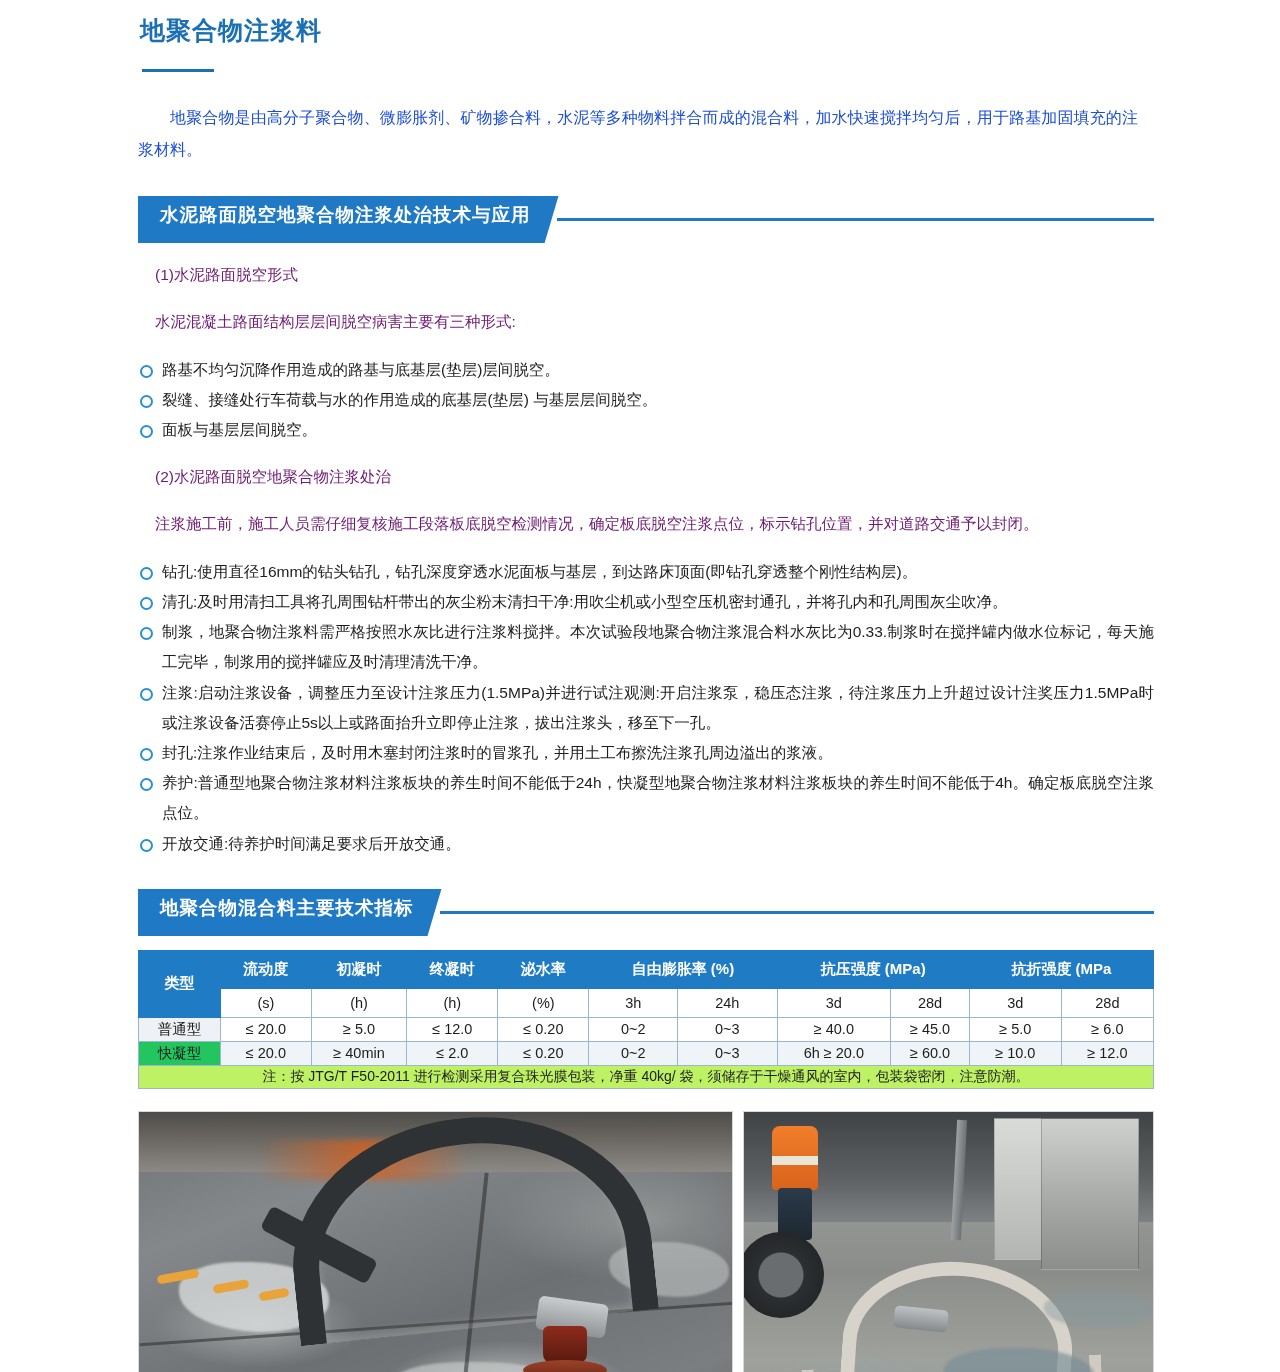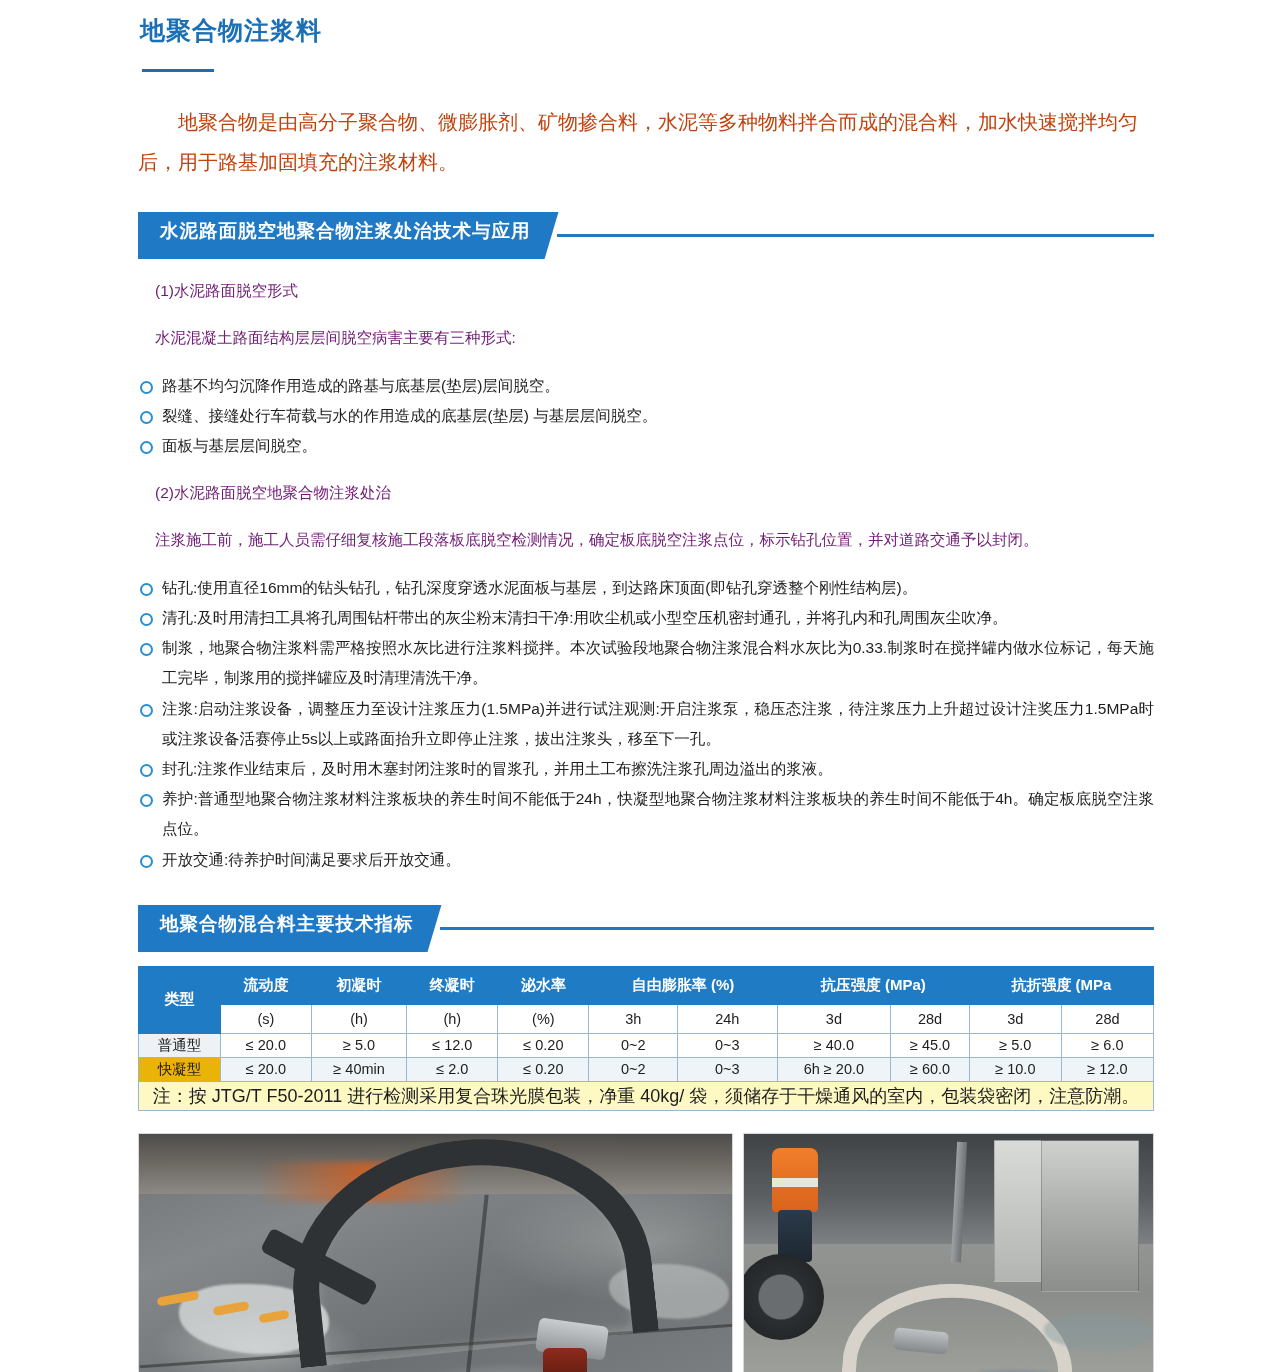--- a/index.html
+++ b/index.html
@@ -32,23 +32,23 @@
     padding: 0 0 0 2px;
   }
   .title-rule {
     width: 72px;
     height: 3px;
     background: #1a6fb5;
     margin: 22px 0 0 4px;
   }
   .intro {
     margin: 30px 16px 0 0;
-    font-size: 20px;
+    font-size: 16px;
     line-height: 2.0;
-    color: #c2410c;
+    color: #1d4ed8;
     text-indent: 2em;
     text-align: justify;
   }
   .section-head {
     display: flex;
     align-items: center;
     margin: 30px 0 14px 0;
   }
   .section-head .tag {
     position: relative;
@@ -128,27 +128,27 @@
     padding: 6px 4px;
   }
   table.spec tbody td.rowlabel {
     background: #eef2f6;
     font-weight: normal;
   }
   table.spec tbody tr:nth-child(2) td {
     background: #eef4f8;
   }
   table.spec tbody tr:nth-child(2) td.rowlabel {
-    background: #eab308;
+    background: #22c55e;
   }
   td.note {
-    font-size: 18px;
+    font-size: 14px;
     padding: 9px 6px;
     text-align: center;
-    background: #fef9c3;
+    background: #bef264;
   }
   
   .photos {
     display: flex;
     gap: 10px;
     margin-top: 22px;
   }
   .photo {
     position: relative;
     overflow: hidden;

